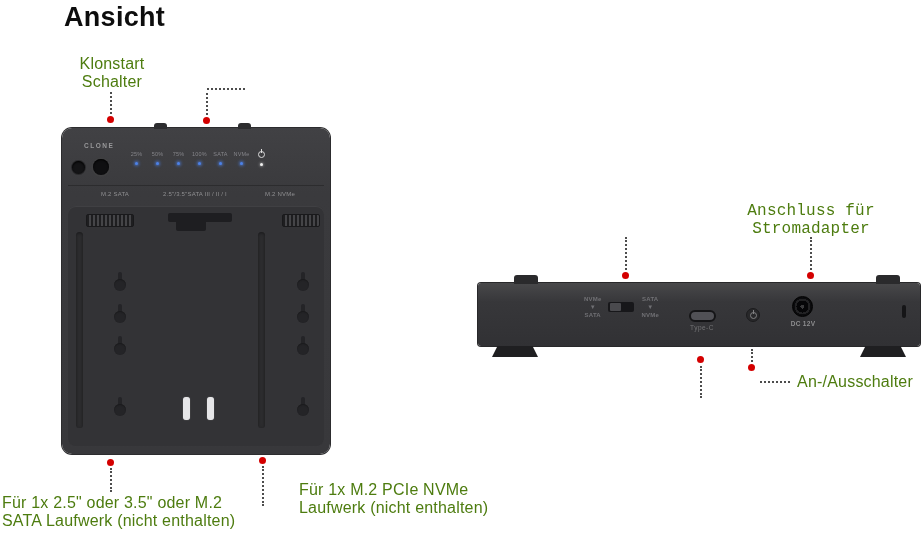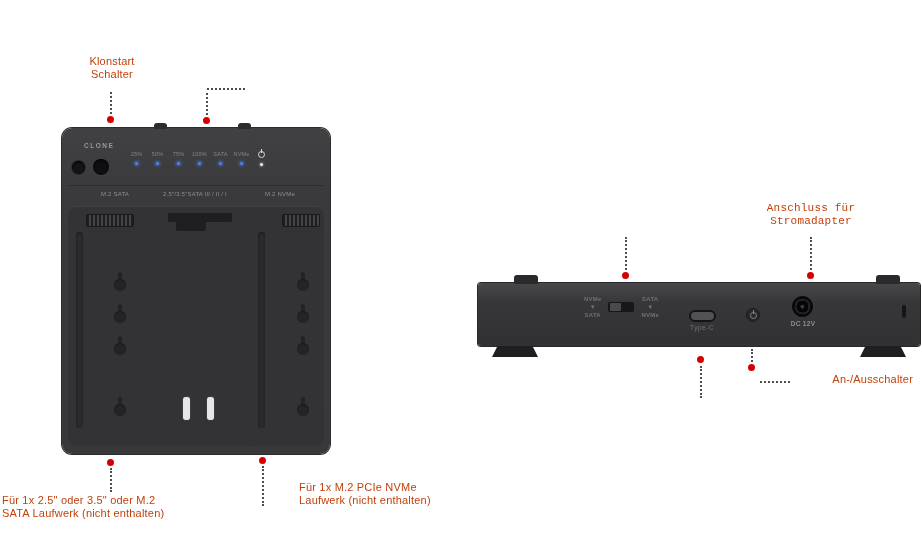--- a/index.html
+++ b/index.html
@@ -1,21 +1,21 @@
 <!DOCTYPE html>
 <html><head>
 <meta charset="utf-8">
 <style>
   html,body{margin:0;padding:0;background:#fff;}
   .canvas{
     position:relative;width:922px;height:536px;background:#ffffff;
     font-family:"Liberation Sans", sans-serif;overflow:hidden;
   }
   .title{position:absolute;left:64px;top:2px;font-size:27px;font-weight:700;color:#0d0d0d;letter-spacing:.3px;}
-  .callout{position:absolute;font-size:11px;color:#c2410c;line-height:1.15;white-space:pre-line;letter-spacing:.2px;}
+  .callout{position:absolute;font-size:16px;color:#4d7c0f;line-height:1.15;white-space:pre-line;letter-spacing:.2px;}
   .center{text-align:center;}
   .dot{position:absolute;width:7px;height:7px;border-radius:50%;background:#d40000;}
   .vdots{position:absolute;width:0;border-left:2px dotted #4d4d4d;}
   .hdots{position:absolute;height:0;border-top:2px dotted #4d4d4d;}
 
   
   .device-top{position:absolute;left:62px;top:128px;width:268px;height:326px;
     background:linear-gradient(180deg,#414144 0%,#3a3a3d 20%,#38383b 100%);
     border-radius:10px;box-shadow:0 0 0 1px #2c2c2e;}
   .bump{position:absolute;top:-5px;width:13px;height:6px;background:#2d2d2f;border-radius:3px 3px 0 0;}
@@ -61,20 +61,21 @@
   .dc-jack{position:absolute;left:314px;top:13px;width:21px;height:21px;border-radius:50%;border:1px solid #000;box-sizing:border-box;
     background:radial-gradient(circle at 50% 50%, #39393b 0 2px, #060608 2px 6px, #222224 6px 8px, #0b0b0d 8px);}
   .dc-label{position:absolute;left:304px;top:37px;width:42px;text-align:center;font-size:6.5px;font-weight:700;color:#8e8e90;letter-spacing:.3px;}
   .lock-slot{position:absolute;left:424px;top:22px;width:4px;height:13px;background:#151517;border-radius:2px;}
 </style>
 </head>
 <body>
 
 <div class="canvas">
 
+  <div class="title">Ansicht</div>
 
   <div class="device-top">
     <div class="bump" style="left:92px"></div>
     <div class="bump" style="left:176px"></div>
     <div class="clone-label">CLONE</div>
     <div class="btn-sm"></div>
     <div class="btn-lg"></div>
 
     <div class="led-group">
       <div class="led-item">

